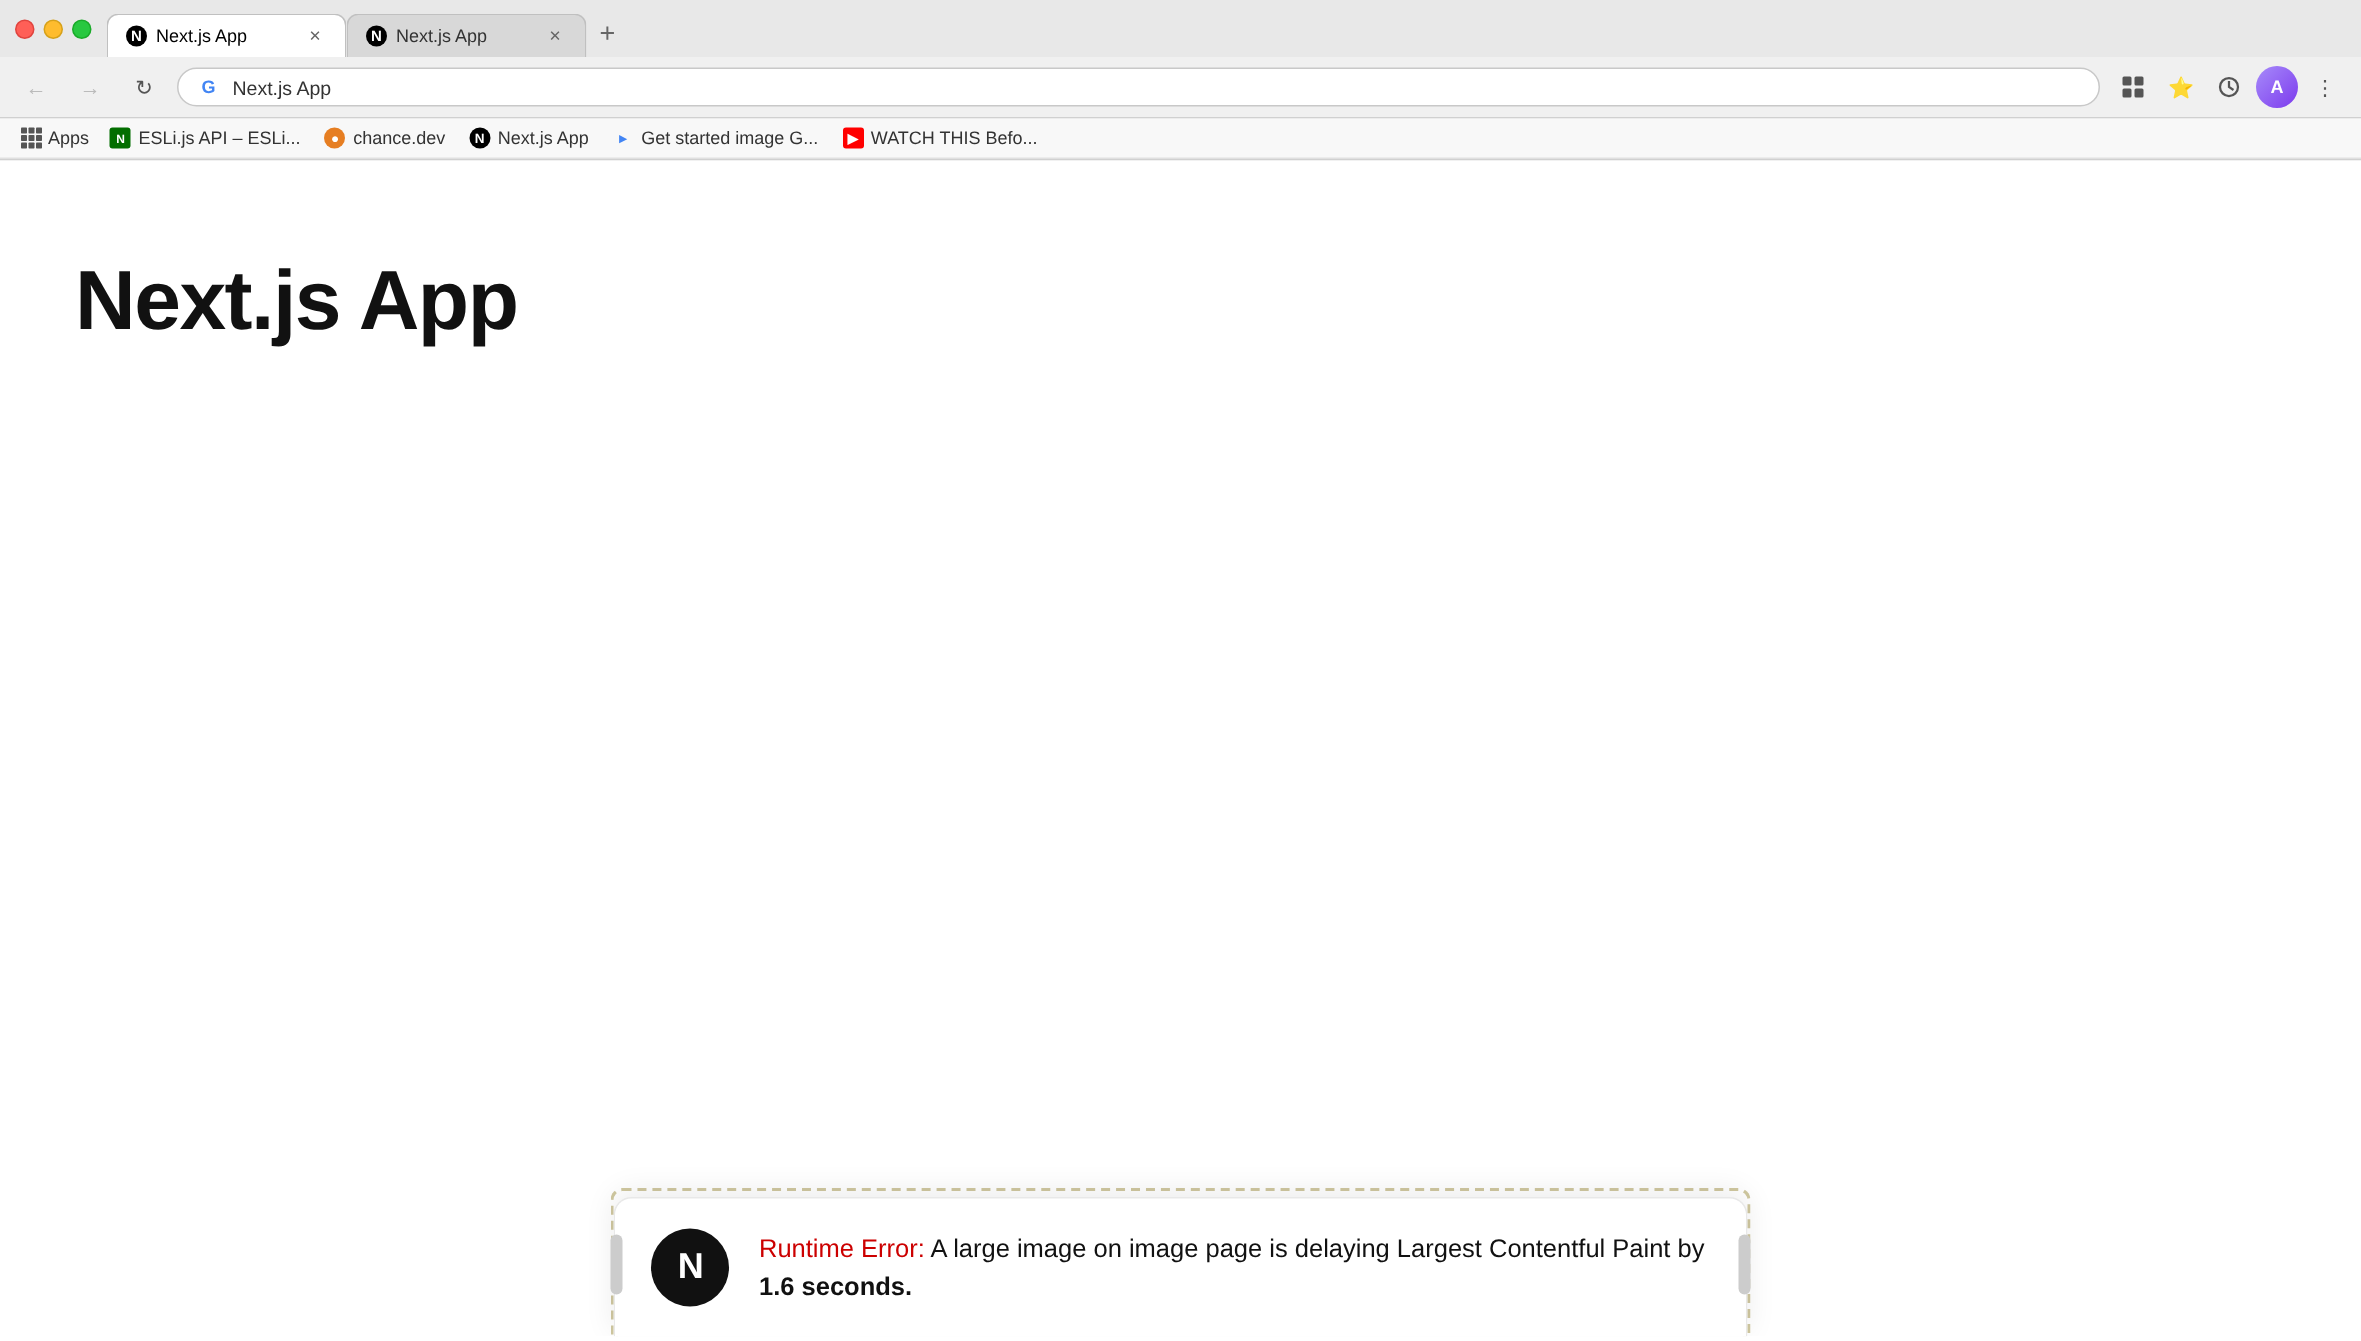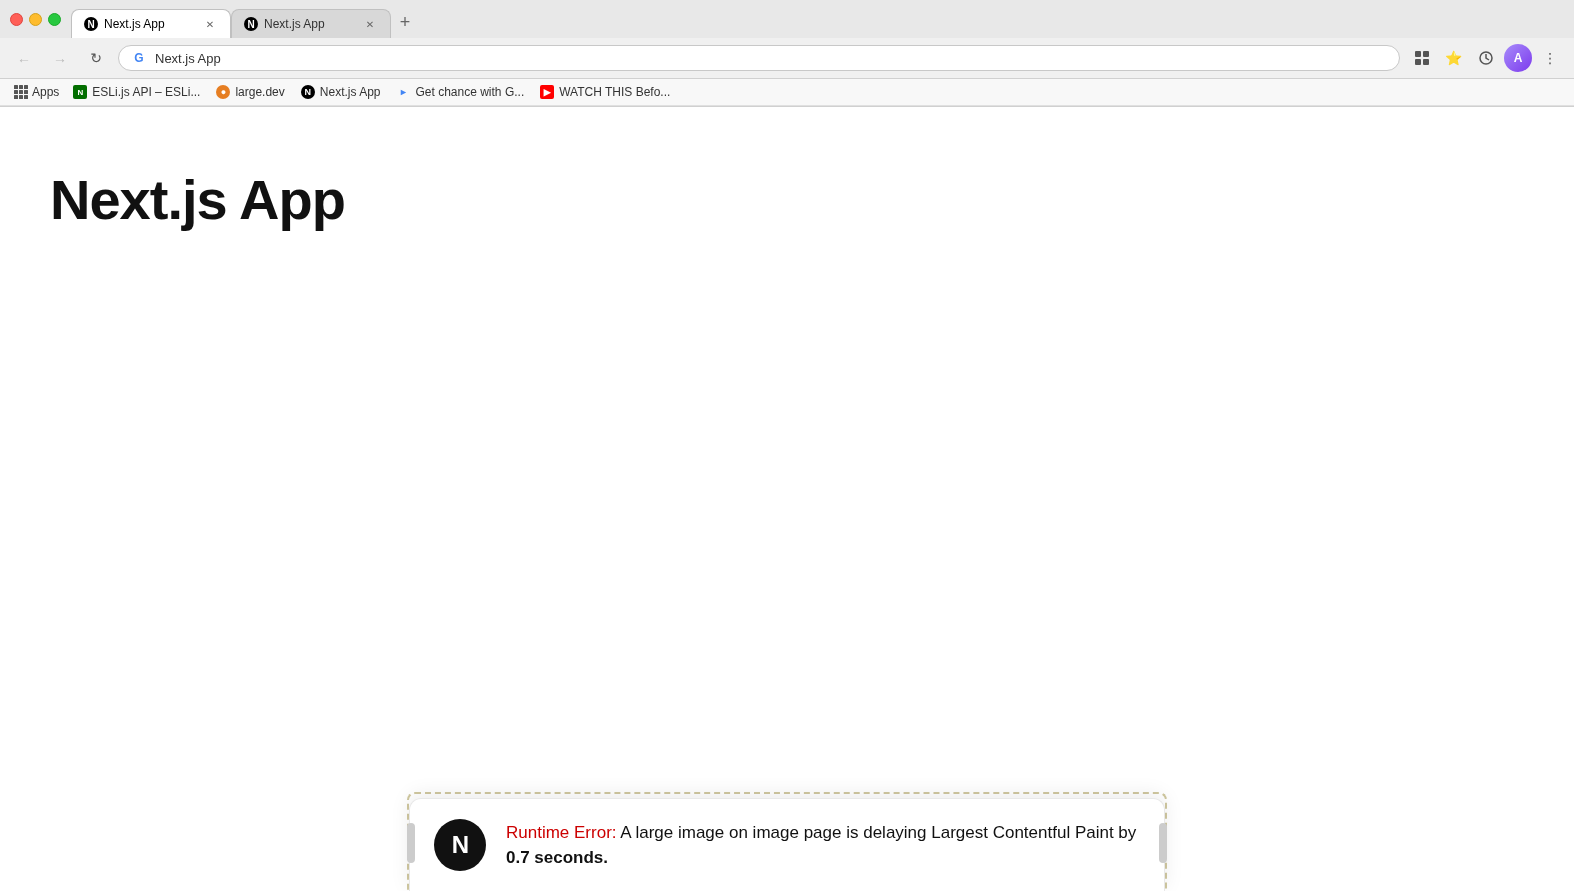--- a/index.html
+++ b/index.html
@@ -426,31 +426,31 @@
       <span>Apps</span>
     </div>
 
     <div class="bookmark-item">
       <div class="bookmark-favicon node">N</div>
       <span>ESLi.js API – ESLi...</span>
     </div>
 
     <div class="bookmark-item">
       <div class="bookmark-favicon chance">●</div>
-      <span>large.dev</span>
+      <span>chance.dev</span>
     </div>
 
     <div class="bookmark-item">
       <div class="bookmark-favicon nextjs">N</div>
       <span>Next.js App</span>
     </div>
 
     <div class="bookmark-item">
       <div class="bookmark-favicon gsuite" style="background:none; color:#4285f4;">►</div>
-      <span>Get chance with G...</span>
+      <span>Get started image G...</span>
     </div>
 
     <div class="bookmark-item">
       <div class="bookmark-favicon youtube">▶</div>
       <span>WATCH THIS Befo...</span>
     </div>
   </div>
 </div>
 
 <div class="page-content">
@@ -460,18 +460,18 @@
   <div class="runtime-error-container">
 
     <div class="resize-handle-left"></div>
     <div class="resize-handle-right"></div>
 
     <div class="runtime-error-box">
       <div class="runtime-error-icon">
         <span class="runtime-error-n">N</span>
       </div>
       <div class="runtime-error-text">
-        <span class="runtime-error-label">Runtime Error:</span><span> A large image on image page is delaying Largest Contentful Paint by </span><span class="runtime-error-bold">0.7 seconds.</span>
+        <span class="runtime-error-label">Runtime Error:</span><span> A large image on image page is delaying Largest Contentful Paint by </span><span class="runtime-error-bold">1.6 seconds.</span>
       </div>
     </div>
   </div>
 
 </div>
 
 </body></html>

